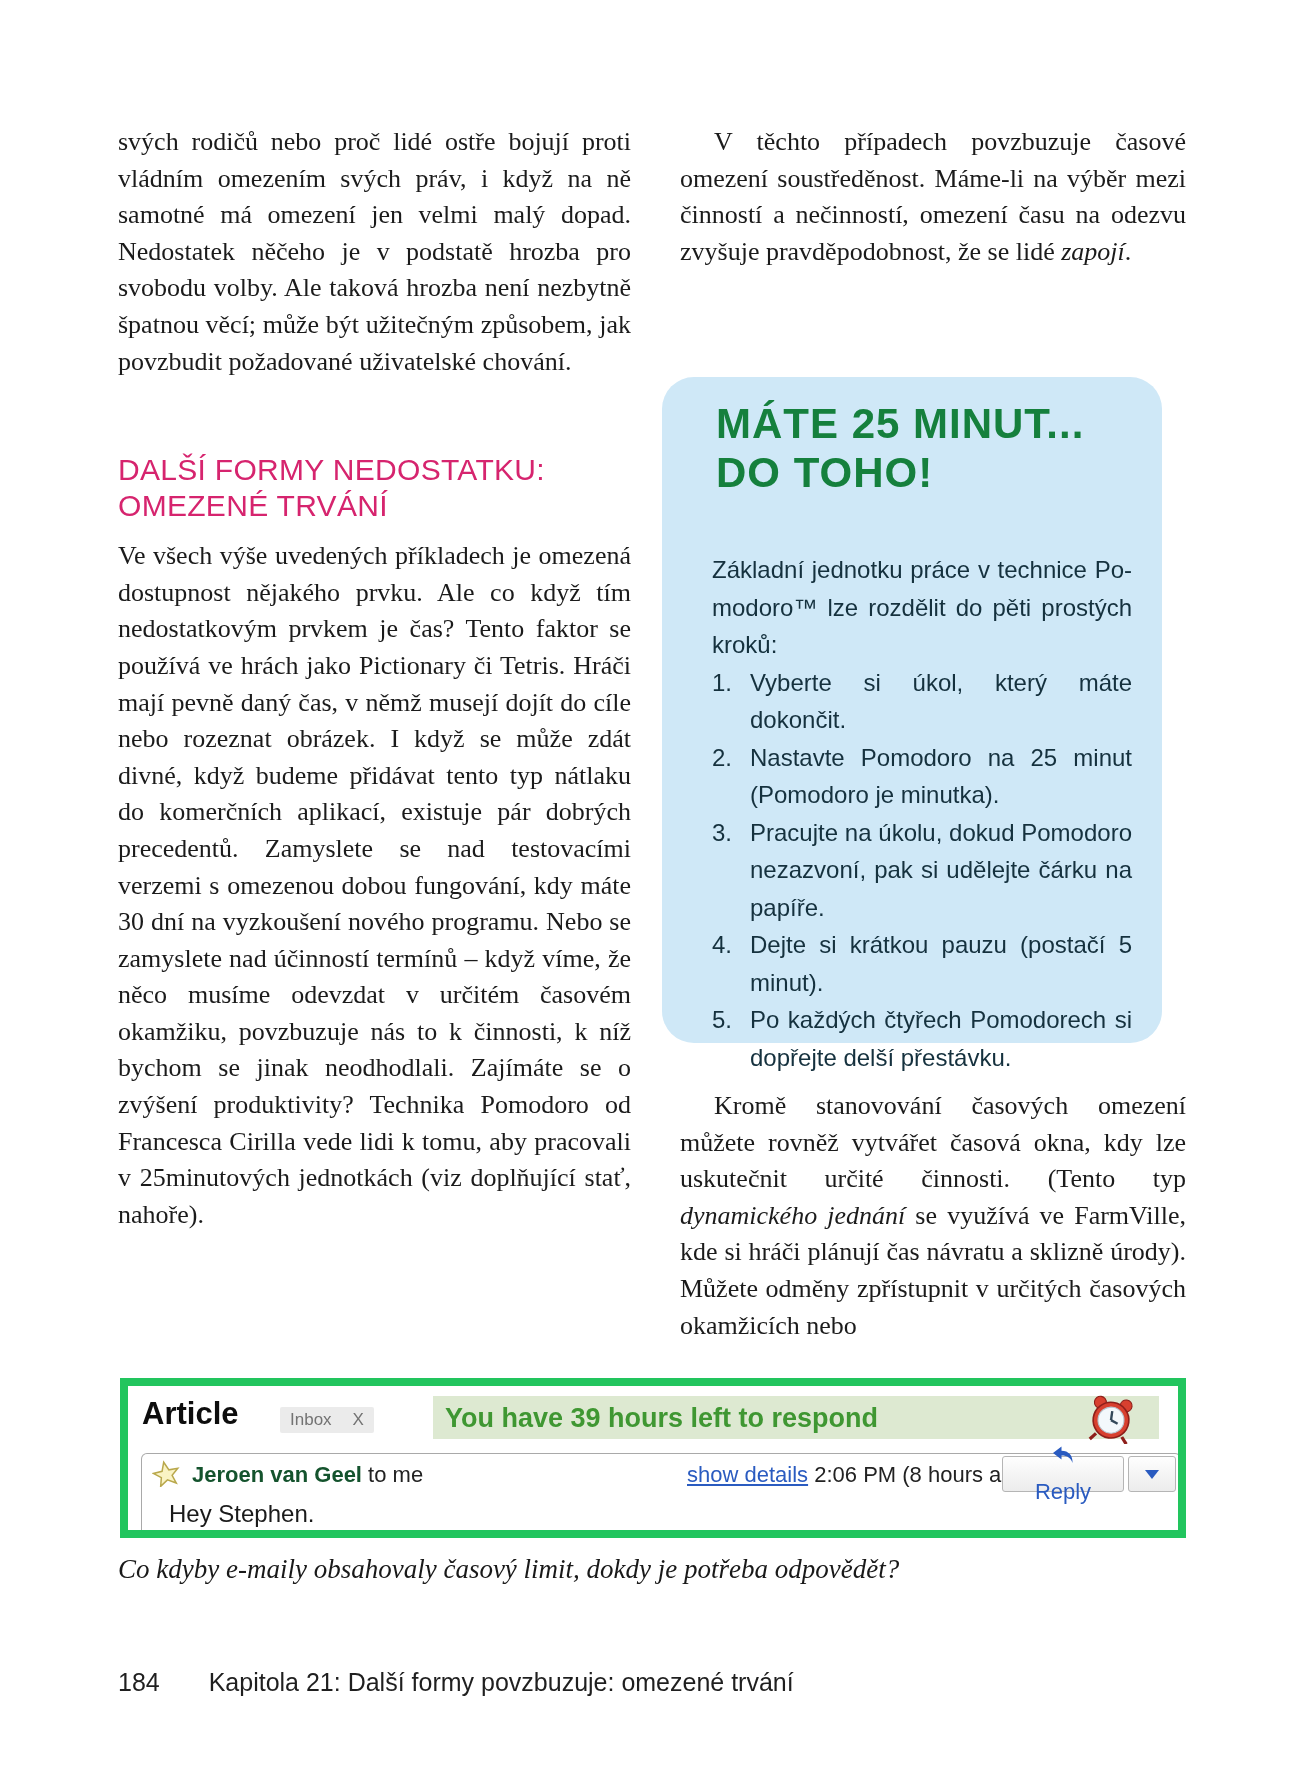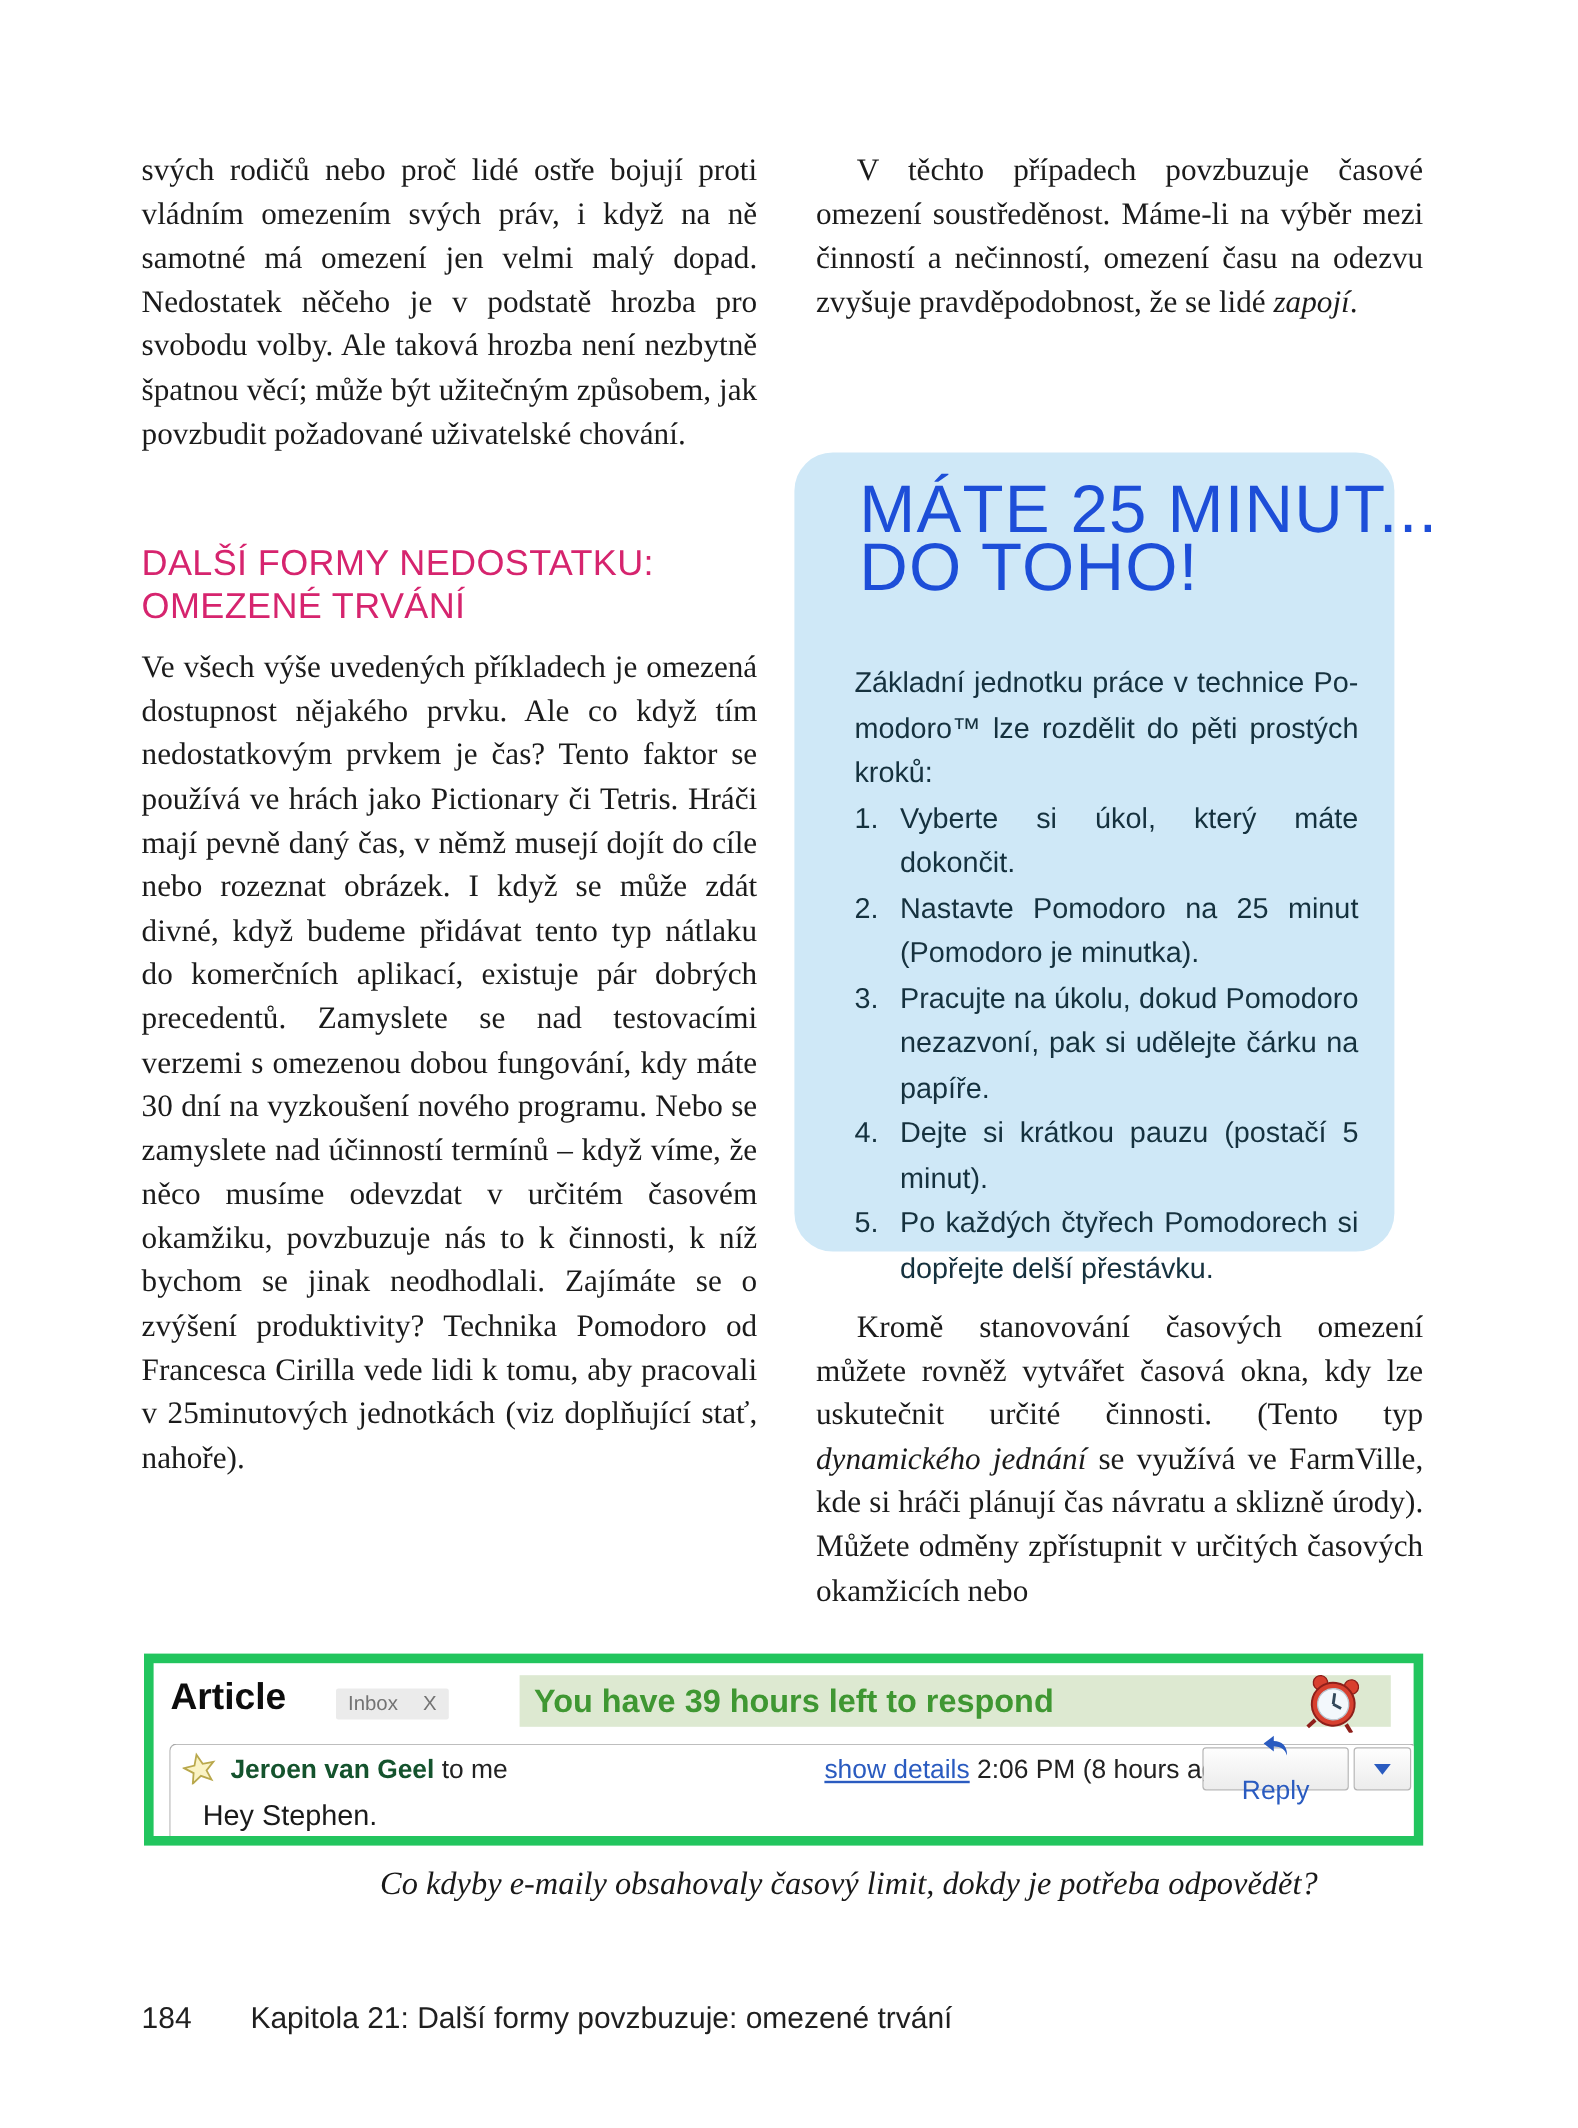--- a/index.html
+++ b/index.html
@@ -17,22 +17,22 @@
   .it{font-style:italic;}
 
   h2.section{margin:72px 0 14px 0;font-family:"Liberation Sans",sans-serif;
              font-weight:500;font-size:30px;line-height:36px;color:#d6246e;letter-spacing:.3px;}
   h2.section span{display:block;}
 
   
   .callout{position:absolute;left:662px;top:377px;width:500px;height:666px;
            background:#cfe8f7;border-radius:32px;box-sizing:border-box;
            padding:22px 30px 0 50px;font-family:"Liberation Sans",sans-serif;color:#15313e;}
-  .callout h3{margin:0 0 0 4px;font-weight:400;font-size:56px;line-height:49px;
-              color:#1d4ed8;letter-spacing:1px;}
+  .callout h3{margin:0 0 0 4px;font-weight:700;font-size:42px;line-height:49px;
+              color:#15803d;letter-spacing:1px;}
   .callout h3 span{display:block;white-space:nowrap;}
   .callout .intro{margin:54px 0 0 0;font-size:24px;line-height:37.5px;text-align:justify;
                   -webkit-hyphens:manual;hyphens:manual;}
   .steps{list-style:none;margin:0;padding:0;font-size:24px;line-height:37.5px;}
   .steps li{position:relative;padding-left:38px;text-align:justify;}
   .steps .num{position:absolute;left:0;top:0;}
 
   
   .figure{position:absolute;left:120px;top:1378px;width:1066px;height:160px;
           border:8px solid #22c55e;background:#fff;overflow:hidden;
@@ -56,21 +56,21 @@
   .btn{height:36px;box-sizing:border-box;border:1px solid #b5b5b5;border-radius:3px;
        background:linear-gradient(#fefefe,#ececec);display:flex;align-items:center;justify-content:center;}
   .btn.reply{width:122px;gap:7px;color:#2a5bc0;font-size:22px;flex-direction:column;}
   .btn.drop{width:48px;margin-left:4px;}
   .caret{width:0;height:0;border-left:7px solid transparent;border-right:7px solid transparent;
          border-top:9px solid #2a5bc0;}
   .greeting{position:absolute;left:27px;top:46px;font-size:24px;color:#1a1a1a;}
 
   
   .caption{position:absolute;left:118px;top:1552px;width:980px;font-style:italic;
-           font-size:27px;line-height:34px;color:#191919;text-align:right;}
+           font-size:27px;line-height:34px;color:#191919;}
   .footer{position:absolute;left:118px;top:1668px;font-family:"Liberation Sans",sans-serif;
           font-size:25px;color:#1f1f1f;}
   .footer .chapter{margin-left:42px;}
 </style>
 </head>
 <body>
 
 <div class="page">
 
   <div class="col-left">

